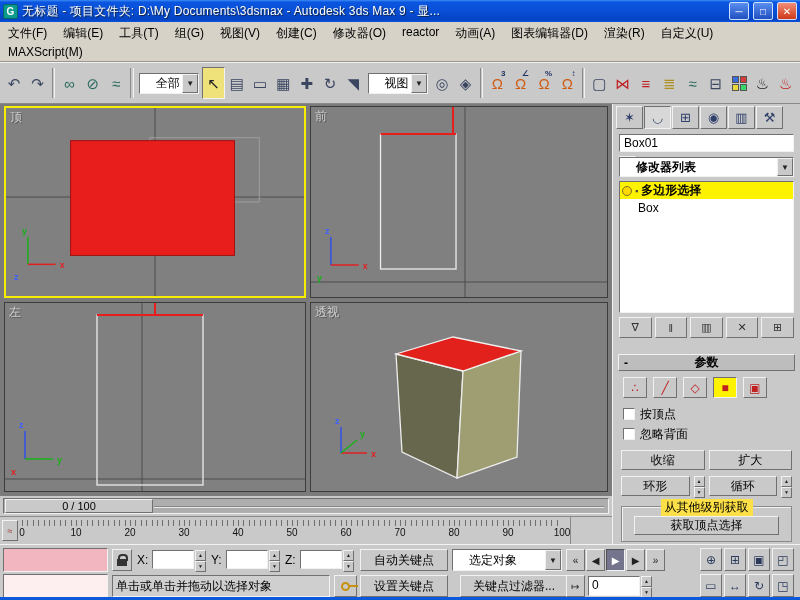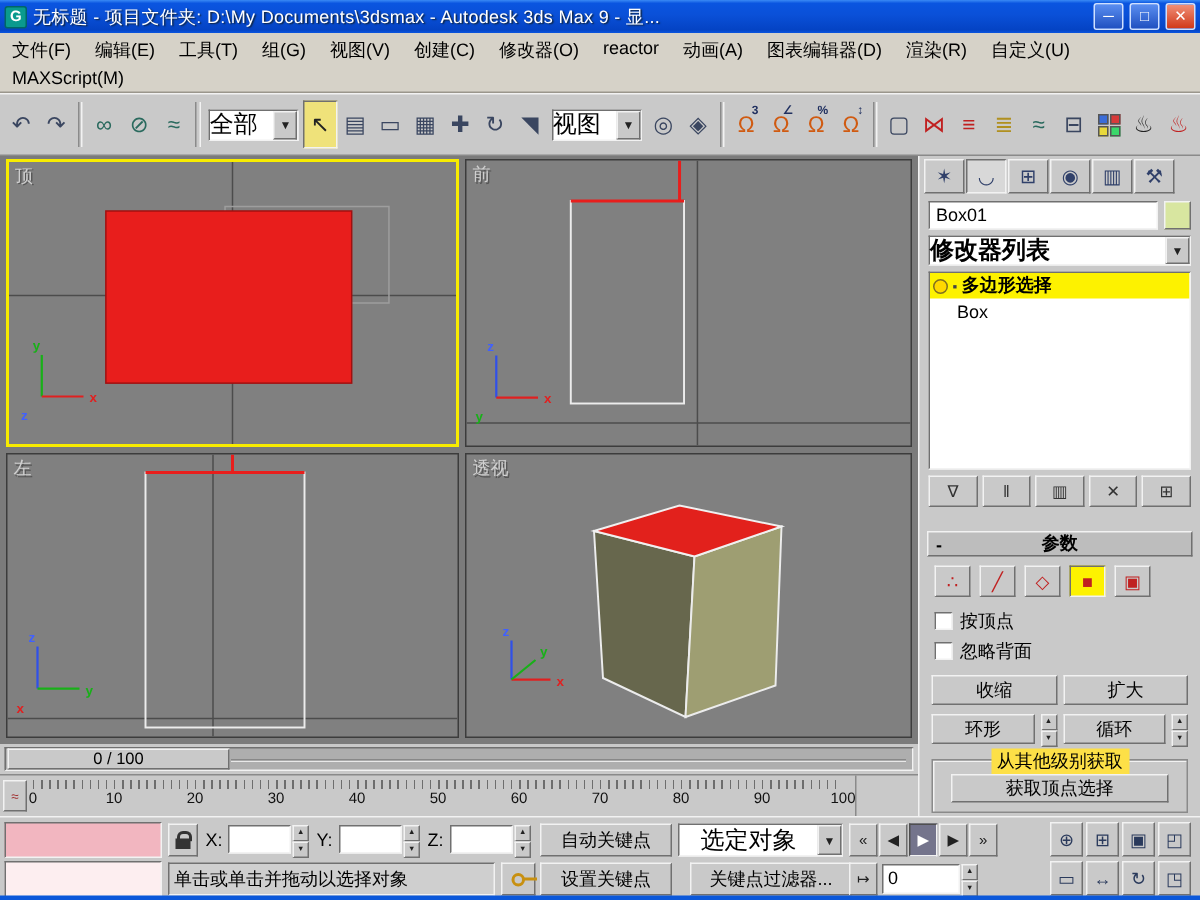--- a/index.html
+++ b/index.html
@@ -35,21 +35,21 @@
   .tbtn { position:relative; width:27px; height:32px; background:#c9c9c9; border:1px solid #c9c9c9;
     display:flex; align-items:center; justify-content:center; }
   .tbtn.pressed { background:#efe27a; border-color:#707070 #f2f2f2 #f2f2f2 #707070; }
   .ticon { font-size:15px; color:#3a4660; line-height:1; }
   .c-dark { color:#222; } .c-teal { color:#2a6a5e; } .c-orange { color:#d05a10; }
   .c-red { color:#c02020; } .c-gold { color:#b09020; }
   .sup { position:absolute; right:2px; top:1px; font-size:8px; color:#203060; font-weight:bold; }
   .tsep { width:4px; height:30px; border-left:1px solid #8a8a8a; border-right:1px solid #f2f2f2; margin:0 2px; }
   .tcombo { width:74px; height:21px; background:#fff; border:1px solid; border-color:#707070 #f2f2f2 #f2f2f2 #707070;
     display:flex; align-items:center; margin:0 2px; }
-  .tcombo-text { flex:1; font-size:16px; padding-left:0; }
+  .tcombo-text { flex:1; font-size:12px; padding-left:16px; }
   .combo-arrow-btn { width:16px; height:100%; background:#c9c9c9; border:1px solid;
     border-color:#f2f2f2 #707070 #707070 #f2f2f2; font-size:8px; display:flex; align-items:center; justify-content:center; color:#222; }
   .mat-icon { display:grid; grid-template-columns:7px 7px; grid-template-rows:7px 7px; gap:1px; }
   .mat-icon span { border:1px solid #555; }
 
   
   .workspace { position:absolute; left:0; top:104px; width:800px; height:440px; background:#9a9a9a; }
   .viewarea { position:absolute; left:0; top:0; width:612px; height:392px; background:#7b7b7b; }
   .vp { position:absolute; background:#808080; border:1px solid #3c3c3c; }
   .vp.active { border:2px solid #f8ec00; }
@@ -82,21 +82,21 @@
   .tb-end { position:absolute; left:570px; top:0; width:1px; height:28px; background:#8a8a8a; }
 
   
   .cmdpanel { position:absolute; left:612px; top:0; width:188px; height:440px; background:#c9c9c9;
     border-left:1px solid #f2f2f2; }
   .cp-tabs { position:absolute; left:3px; top:2px; height:24px; display:flex; gap:1px; }
   .cptab { width:27px; height:23px; background:#c9c9c9; border:1px solid; border-color:#f2f2f2 #707070 #707070 #f2f2f2;
     display:flex; align-items:center; justify-content:center; font-size:13px; color:#30406a; }
   .cptab.active { border-color:#707070 #f2f2f2 #f2f2f2 #707070; background:#d8d8d8; }
   .field { background:#fff; border:1px solid; border-color:#707070 #f2f2f2 #f2f2f2 #707070; }
-  .cp-namerow { position:absolute; left:6px; top:30px; right:6px; height:19px; display:flex; gap:4px; }
+  .cp-namerow { position:absolute; left:6px; top:30px; right:6px; height:19px; display:flex; gap:4px;flex-direction:column; }
   .cp-name { flex:1; font-size:12px; padding:1px 4px; }
   .cp-swatch { width:18px; height:19px; background:#d8e6a0; border:1px solid; border-color:#f2f2f2 #707070 #707070 #f2f2f2; }
   .cp-combo { position:absolute; left:6px; top:53px; right:6px; height:20px; background:#fff;
     border:1px solid; border-color:#707070 #f2f2f2 #f2f2f2 #707070; display:flex; align-items:center; }
   .cp-combo .tcombo-text { font-weight:bold; }
   .cp-stack { position:absolute; left:6px; top:77px; right:6px; height:132px; overflow:hidden; }
   .stack-row { height:17px; display:flex; align-items:center; gap:3px; font-size:12px; padding-left:2px; }
   .stack-row.selected { background:#fdf200; font-weight:bold; }
   .bulb { width:10px; height:10px; border-radius:50%; background:#ffd800; border:1px solid #807020;
     display:inline-block; font-size:0; }
@@ -138,21 +138,21 @@
   .sbbtn { background:#c9c9c9; border:1px solid; border-color:#f2f2f2 #707070 #707070 #f2f2f2;
     display:flex; align-items:center; justify-content:center; font-size:12px; }
   .sbfield { background:#fff; border:1px solid; border-color:#707070 #f2f2f2 #f2f2f2 #707070;
     font-size:12px; padding:1px 3px; overflow:hidden; }
   .lock-glyph { position:relative; width:10px; height:7px; background:#333; margin-top:4px; }
   .lock-glyph::before { content:""; position:absolute; left:1px; top:-5px; width:6px; height:5px;
     border:2px solid #333; border-bottom:none; border-radius:4px 4px 0 0; }
   .key-glyph { position:relative; width:9px; height:9px; border:2.5px solid #c89010; border-radius:50%; }
   .key-glyph::after { content:""; position:absolute; left:6px; top:1px; width:9px; height:2.5px; background:#c89010; }
   .sbcombo { position:absolute; background:#fff; border:1px solid; border-color:#707070 #f2f2f2 #f2f2f2 #707070;
-    display:flex; align-items:center;text-align:center; }
+    display:flex; align-items:center; }
   .prompt { background:#cfcfcf; border:1px solid; border-color:#707070 #f2f2f2 #f2f2f2 #707070;
     font-size:12px; display:flex; align-items:center; padding-left:3px; white-space:nowrap; overflow:hidden; }
   .navbtn { position:absolute; width:22px; height:23px; background:#c9c9c9; border:1px solid;
     border-color:#f2f2f2 #707070 #707070 #f2f2f2; display:flex; align-items:center; justify-content:center;
     font-size:12px; color:#2a3a5c; }
   .playbtn { position:absolute; width:19px; height:22px; top:4px; background:#c9c9c9; border:1px solid;
     border-color:#f2f2f2 #707070 #707070 #f2f2f2; display:flex; align-items:center; justify-content:center;
     font-size:10px; color:#222; }
   .playbtn.pressed { background:#74748c; color:#fff; border-color:#505050 #f2f2f2 #f2f2f2 #505050; }
 </style>

